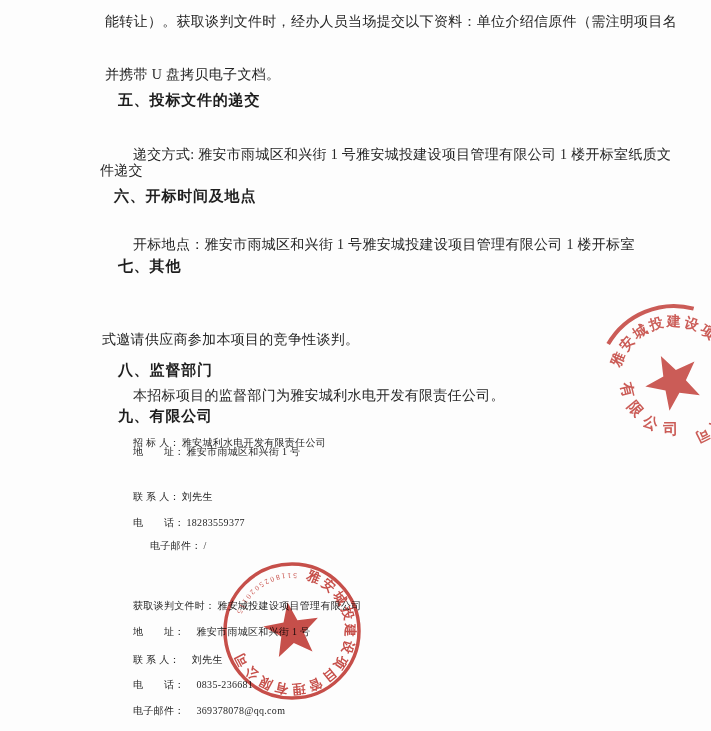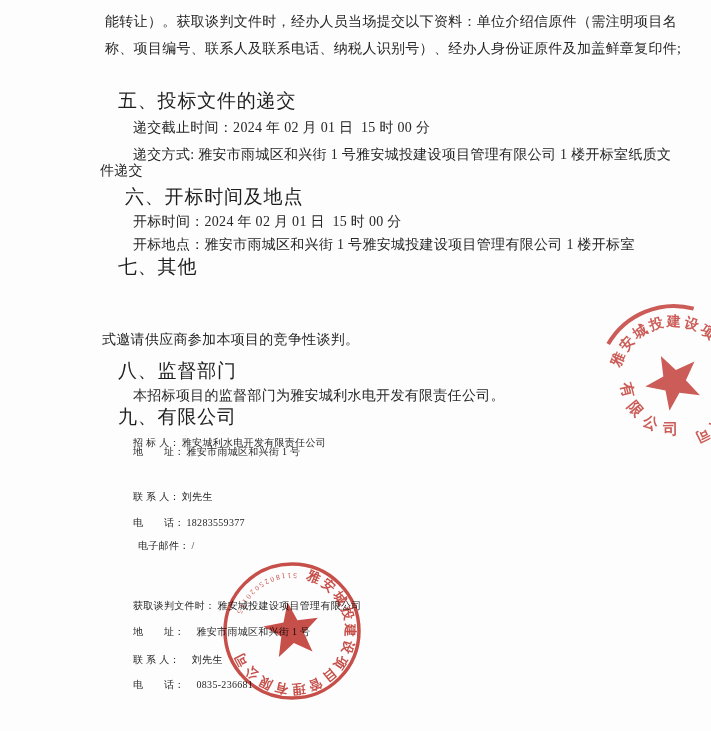--- a/index.html
+++ b/index.html
@@ -5,63 +5,62 @@
   html,body{margin:0;padding:0;background:#ffffff;}
   .page{
     position:relative;
     width:711px;height:731px;
     background:#fdfdfd;
     overflow:hidden;
     font-family:"Liberation Serif","DejaVu Serif",serif;
     color:#262626;
   }
   .ln{position:absolute;margin:0;font-size:14px;letter-spacing:.3px;white-space:pre;line-height:16px;}
-  .hd{position:absolute;margin:0;font-size:19px;font-weight:normal;letter-spacing:.8px;white-space:pre;line-height:17px;color:#1e1e1e;}
+  .hd{position:absolute;margin:0;font-size:15px;font-weight:bold;letter-spacing:.8px;white-space:pre;line-height:17px;color:#1e1e1e;}
   .row{position:absolute;margin:0;font-size:10px;letter-spacing:.3px;white-space:pre;line-height:16px;}
   .row .val{margin-left:2px;}
   .row .val-gap{margin-left:12px;}
   .stamp{position:absolute;mix-blend-mode:multiply;opacity:.92;}
   .stamp-main{left:212px;top:551px;transform:rotate(135deg);}
   .stamp-edge{left:574px;top:282px;transform:rotate(45deg);opacity:.85;}
 </style>
 </head>
 <body>
 
 <div class="page">
 
   <p class="ln" style="top:14px;left:105px">能转让）。获取谈判文件时，经办人员当场提交以下资料：单位介绍信原件（需注明项目名</p>
-  <p class="ln" style="top:41px;left:105px">称、项目编号、联系人及联系电话、纳税人识别号）、经办人身份证原件及加盖鲜章复印件;</p>
+  <p class="ln" style="top:67px;left:105px">并携带 U 盘拷贝电子文档。</p>
 
   <h2 class="hd" style="top:92px;left:118px">五、投标文件的递交</h2>
-  <p class="ln" style="top:120px;left:133px">递交截止时间：2024 年 02 月 01 日  15 时 00 分</p>
   <p class="ln" style="top:147px;left:133px">递交方式: 雅安市雨城区和兴街 1 号雅安城投建设项目管理有限公司 1 楼开标室纸质文</p>
   <p class="ln" style="top:163px;left:100px">件递交</p>
 
-  <h2 class="hd" style="top:188px;left:125px">六、开标时间及地点</h2>
-  <p class="ln" style="top:214px;left:133px">开标时间：2024 年 02 月 01 日  15 时 00 分</p>
+  <h2 class="hd" style="top:188px;left:114px">六、开标时间及地点</h2>
   <p class="ln" style="top:237px;left:133px">开标地点：雅安市雨城区和兴街 1 号雅安城投建设项目管理有限公司 1 楼开标室</p>
 
   <h2 class="hd" style="top:258px;left:118px">七、其他</h2>
   <p class="ln" style="top:332px;left:102px">式邀请供应商参加本项目的竞争性谈判。</p>
 
   <h2 class="hd" style="top:362px;left:118px">八、监督部门</h2>
   <p class="ln" style="top:388px;left:133px">本招标项目的监督部门为雅安城利水电开发有限责任公司。</p>
 
   <h2 class="hd" style="top:408px;left:118px">九、有限公司</h2>
 
   <p class="row" style="top:435px;left:133px"><span class="lbl">招 标 人：</span><span class="val">雅安城利水电开发有限责任公司</span></p>
   <p class="row" style="top:444px;left:133px"><span class="lbl">地　　址：</span><span class="val">雅安市雨城区和兴街 1 号</span></p>
   <p class="row" style="top:489px;left:133px"><span class="lbl">联 系 人：</span><span class="val">刘先生</span></p>
   <p class="row" style="top:515px;left:133px"><span class="lbl">电　　话：</span><span class="val">18283559377</span></p>
-  <p class="row" style="top:538px;left:138px"><span class="lbl">电子邮件：</span><span class="val">/</span></p>
+  <p class="row" style="top:538px;left:150px"><span class="lbl">电子邮件：</span><span class="val">/</span></p>
 
   <p class="row" style="top:598px;left:133px"><span class="lbl">获取谈判文件时：</span><span class="val">雅安城投建设项目管理有限公司</span></p>
   <p class="row" style="top:624px;left:133px"><span class="lbl">地　　址：</span><span class="val val-gap">雅安市雨城区和兴街 1 号</span></p>
   <p class="row" style="top:652px;left:133px"><span class="lbl">联 系 人：</span><span class="val val-gap">刘先生</span></p>
   <p class="row" style="top:677px;left:133px"><span class="lbl">电　　话：</span><span class="val val-gap">0835-236681</span></p>
+  <p class="row" style="top:703px;left:133px"><span class="lbl">电子邮件：</span><span class="val val-gap">369378078@qq.com</span></p>
 
   <svg class="stamp stamp-main" width="160" height="160" viewBox="0 0 160 160">
     <defs>
       <path id="seal-top-arc" d="M 33.2 107 A 54 54 0 1 1 126.8 107" fill="none"></path>
       <path id="seal-bottom-arc" d="M 35.6 117.3 A 58 58 0 0 0 124.4 117.3" fill="none"></path>
     </defs>
     <circle cx="80" cy="80" r="67" fill="none" stroke="#c4403a" stroke-width="3.5"></circle>
     <polygon points="80,51 87.1,70.3 107.6,71 91.4,83.7 97.1,103.5 80,92 62.9,103.5 68.6,83.7 52.4,71 72.9,70.3" fill="#c4403a"></polygon>
     <text font-size="13" letter-spacing="2.8" fill="#c4403a" font-weight="bold">
       <textPath href="#seal-top-arc">雅安城投建设项目管理有限公司</textPath>

